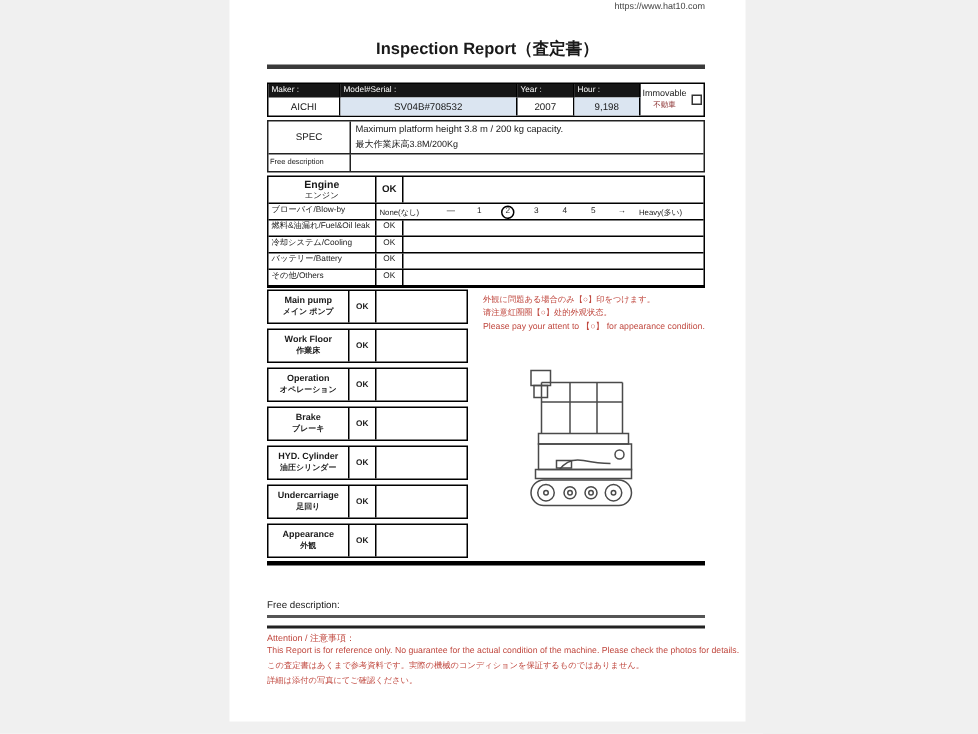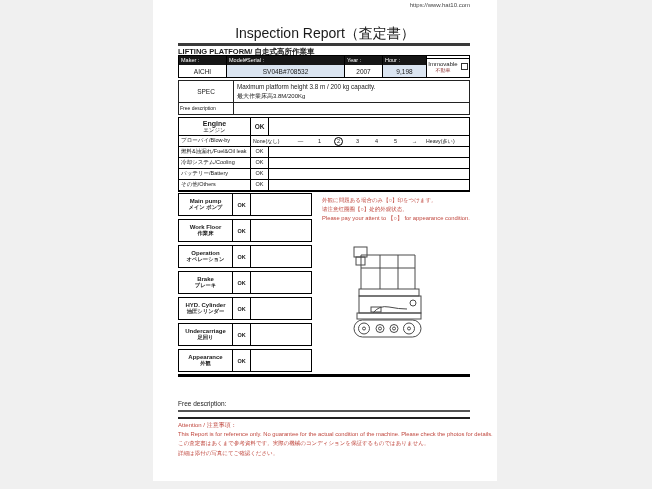--- a/index.html
+++ b/index.html
@@ -1,21 +1,21 @@
 <!DOCTYPE html>
 <html><head>
 <meta charset="utf-8">
 <style>
   html,body{margin:0;padding:0;width:652px;height:489px;background:#f0f0f0;
     font-family:"Liberation Sans",sans-serif;color:#1a1a1a;overflow:hidden;position:relative;}
   .abs{position:absolute;box-sizing:border-box;}
   .page{position:absolute;left:153px;top:0;width:344px;height:481px;background:#ffffff;}
 
   .url{top:2px;right:27px;font-size:6px;color:#444;}
-  .title{top:25px;left:0;width:100%;text-align:center;font-size:14px;font-weight:normal;}
+  .title{top:25px;left:0;width:100%;text-align:center;font-size:11px;font-weight:bold;}
   .rule-thick{left:25px;width:292px;height:3px;background:#3a3a3a;}
   .section-title{top:47px;left:25px;width:292px;font-size:7.5px;font-weight:bold;
     border-bottom:1px solid #000;padding-bottom:1px;}
 
   
   .info-grid{top:55px;left:25px;width:292px;display:grid;
     grid-template-columns:48px 118px 38px 44px 42px;grid-template-rows:9px 12px;
     border:1px solid #000;}
   .ilabel{background:#161616;color:#fff;font-size:5.5px;line-height:9px;padding-left:2px;
     border-right:1px solid #000;overflow:hidden;white-space:nowrap;box-sizing:border-box;}
@@ -89,21 +89,20 @@
   .illus{left:196px;top:245px;width:76px;height:94px;}
 </style>
 </head>
 <body>
 
 <div class="page">
 
   <div class="abs url">https://www.hat10.com</div>
   <div class="abs title">Inspection Report（査定書）</div>
   <div class="abs rule-thick" style="top:43px;"></div>
-  <div class="abs section-title">LIFTING PLATFORM/ 自走式高所作業車</div>
 
   <div class="abs info-grid">
     <div class="ilabel">Maker :</div>
     <div class="ilabel">Model#Serial :</div>
     <div class="ilabel">Year :</div>
     <div class="ilabel">Hour :</div>
     <div class="immov">
       <div class="col">
         <span class="en">Immovable</span>
         <span class="jp">不動車</span>

